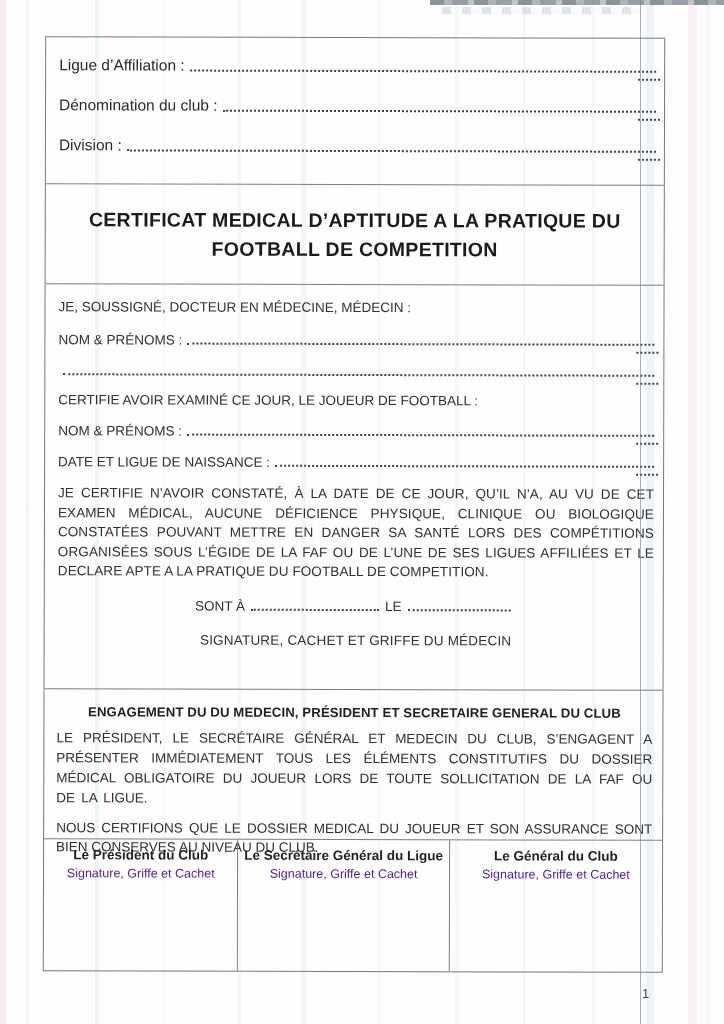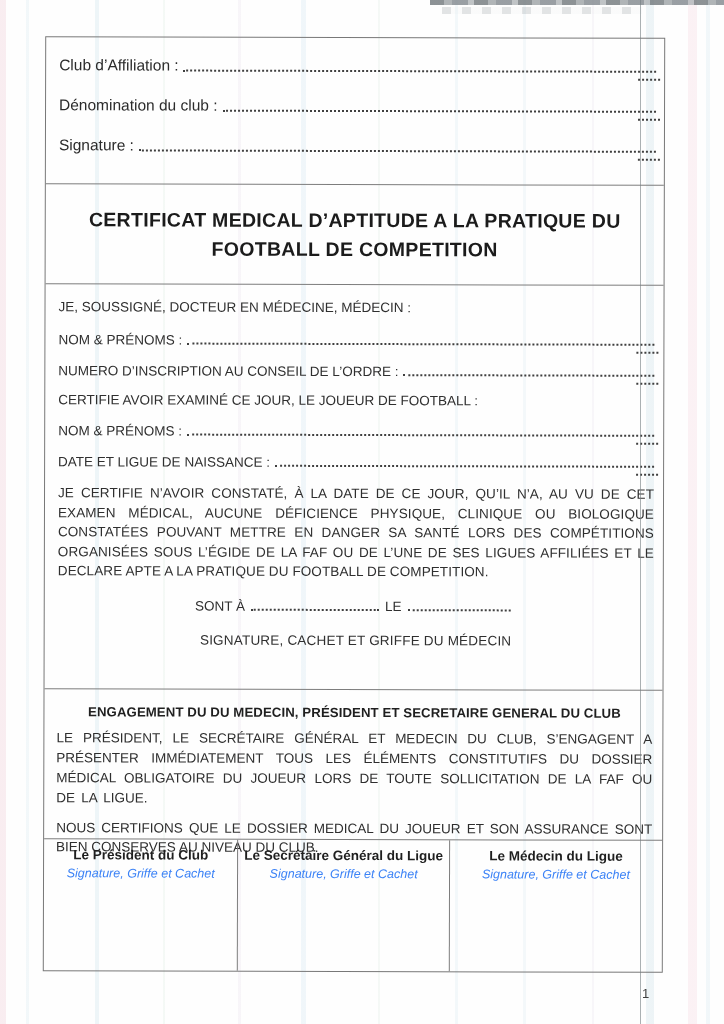--- a/index.html
+++ b/index.html
@@ -110,21 +110,21 @@
   .eng-p2 { text-align:justify; line-height:18.5px; }
 
   
   .sec-signatures { flex:1 1 auto; display:flex; }
   .sig-col { padding-top:8px; text-align:center; }
   .sig-col + .sig-col { border-left:1px solid #7d7d7d; }
   .sig-col.c1 { width:31.3%; }
   .sig-col.c2 { width:34.2%; }
   .sig-col.c3 { width:34.5%; }
   .sig-col .col-title { font-weight:700; font-size:13.5px; color:#1f1f1f; }
-  .sig-col .col-caption { font-style:italic; font-size:12.5px; margin-top:4px; color:#3b82f6; }
+  .sig-col .col-caption { font-size:12.5px; margin-top:4px; color:#4c1d95; }
 
   .page-number {
     position:absolute; left:642px; top:986px; z-index:2;
     font-size:13px; color:#3f3f3f;
   }
 </style>
 </head>
 <body>
 
 <div class="page">
@@ -132,35 +132,35 @@
   <div class="scan-stripes"></div>
   <div class="scan-streak-top"></div>
   <div class="scan-streak-top2"></div>
   <div class="scan-vline"></div>
 
   <div class="form">
 
     <div class="sec sec-affiliation">
       <div class="fblock">
         <div class="field">
-          <span class="lbl">Club d’Affiliation :</span>
+          <span class="lbl">Ligue d’Affiliation :</span>
           <span class="dots"></span>
         </div>
         <div class="stub"></div>
       </div>
       <div class="fblock">
         <div class="field">
           <span class="lbl">Dénomination du club :</span>
           <span class="dots"></span>
         </div>
         <div class="stub"></div>
       </div>
       <div class="fblock">
         <div class="field">
-          <span class="lbl">Signature :</span>
+          <span class="lbl">Division :</span>
           <span class="dots"></span>
         </div>
         <div class="stub"></div>
       </div>
     </div>
 
     <div class="sec sec-title">
       <div class="t">CERTIFICAT MEDICAL D’APTITUDE A LA PRATIQUE DU</div>
       <div class="t">FOOTBALL DE COMPETITION</div>
     </div>
@@ -171,21 +171,20 @@
       <div class="fblock">
         <div class="field">
           <span class="lbl">NOM &amp; PRÉNOMS :</span>
           <span class="dots"></span>
         </div>
         <div class="stub"></div>
       </div>
 
       <div class="fblock">
         <div class="field">
-          <span class="lbl">NUMERO D’INSCRIPTION AU CONSEIL DE L’ORDRE :</span>
           <span class="dots"></span>
         </div>
         <div class="stub"></div>
       </div>
 
       <div class="line examined">CERTIFIE AVOIR EXAMINÉ CE JOUR, LE JOUEUR DE FOOTBALL :</div>
 
       <div class="fblock">
         <div class="field">
           <span class="lbl">NOM &amp; PRÉNOMS :</span>
@@ -223,21 +222,21 @@
     <div class="sec sec-signatures">
       <div class="sig-col c1">
         <div class="col-title">Le Président du Club</div>
         <div class="col-caption">Signature, Griffe et Cachet</div>
       </div>
       <div class="sig-col c2">
         <div class="col-title">Le Secrétaire Général du Ligue</div>
         <div class="col-caption">Signature, Griffe et Cachet</div>
       </div>
       <div class="sig-col c3">
-        <div class="col-title">Le Médecin du Ligue</div>
+        <div class="col-title">Le Général du Club</div>
         <div class="col-caption">Signature, Griffe et Cachet</div>
       </div>
     </div>
 
   </div>
 
   <div class="page-number">1</div>
 
 </div>
 

